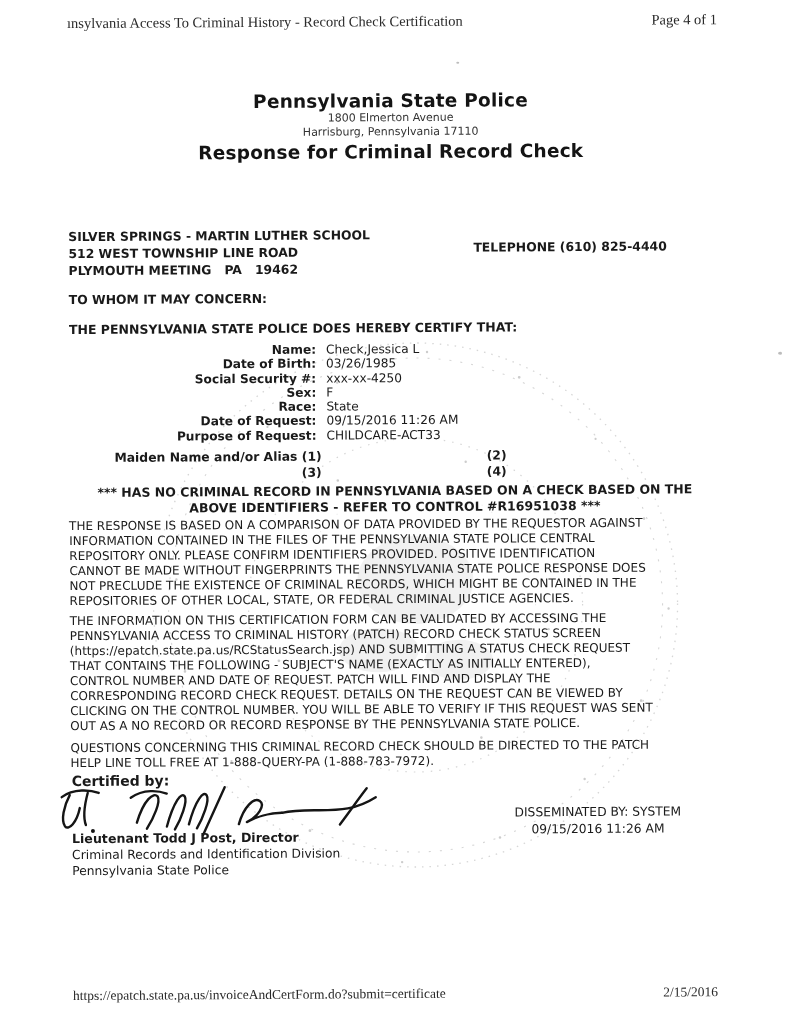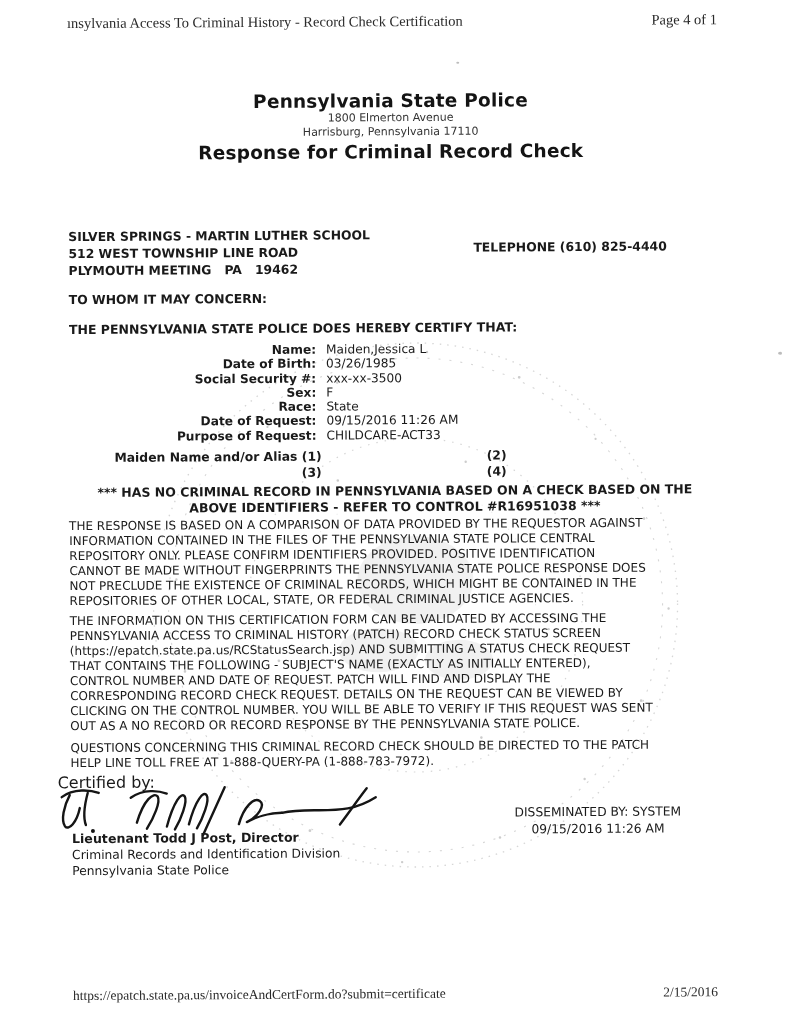--- a/index.html
+++ b/index.html
@@ -33,21 +33,21 @@
   .alias{top:448px;left:70px;width:600px;font-weight:bold;font-size:12.4px;}
   .arow{position:relative;line-height:15.5px;}
   .acol{display:inline-block;width:252px;text-align:right;}
   .aslot{position:absolute;left:417px;top:0;}
   
   .result{top:483px;left:45px;width:700px;text-align:center;font-weight:bold;
           font-size:12.5px;line-height:15.6px;white-space:pre;}
   
   .para{left:69px;width:690px;font-size:12px;line-height:15px;white-space:pre;color:#1b1b1b;}
   .p1{top:517px;} .p2{top:612px;} .p3{top:739px;}
-  .certified-by{top:771px;left:56px;font-weight:normal;font-size:16px;}
+  .certified-by{top:771px;left:70px;font-weight:bold;font-size:14px;}
   
   .sig{top:782px;left:58px;}
   .signer{top:829px;left:70px;font-size:12.3px;line-height:16px;}
   .signer .bold{font-weight:bold;font-size:12.6px;}
   .dissemination{top:805px;left:500px;width:192px;text-align:center;font-size:12.3px;line-height:17px;}
   
   .watermark{top:330px;left:128px;pointer-events:none;}
   .speck{position:absolute;background:#8f8f8f;border-radius:50%;opacity:.6;}
 </style>
 </head>
@@ -114,29 +114,29 @@
 512 WEST TOWNSHIP LINE ROAD
 PLYMOUTH MEETING   PA   19462</div>
     <div class="abs telephone">TELEPHONE (610) 825-4440</div>
 
     <div class="abs salutation">TO WHOM IT MAY CONCERN:</div>
     <div class="abs certify-heading">THE PENNSYLVANIA STATE POLICE DOES HEREBY CERTIFY THAT:</div>
 
     <div class="abs fields">
       <div class="frow">
         <span class="flabel">Name:</span>
-        <span class="fvalue">Maiden,Jessica L</span>
+        <span class="fvalue">Check,Jessica L</span>
       </div>
       <div class="frow">
         <span class="flabel">Date of Birth:</span>
         <span class="fvalue">03/26/1985</span>
       </div>
       <div class="frow">
         <span class="flabel">Social Security #:</span>
-        <span class="fvalue">xxx-xx-3500</span>
+        <span class="fvalue">xxx-xx-4250</span>
       </div>
       <div class="frow">
         <span class="flabel">Sex:</span>
         <span class="fvalue">F</span>
       </div>
       <div class="frow">
         <span class="flabel">Race:</span>
         <span class="fvalue">State</span>
       </div>
       <div class="frow">

